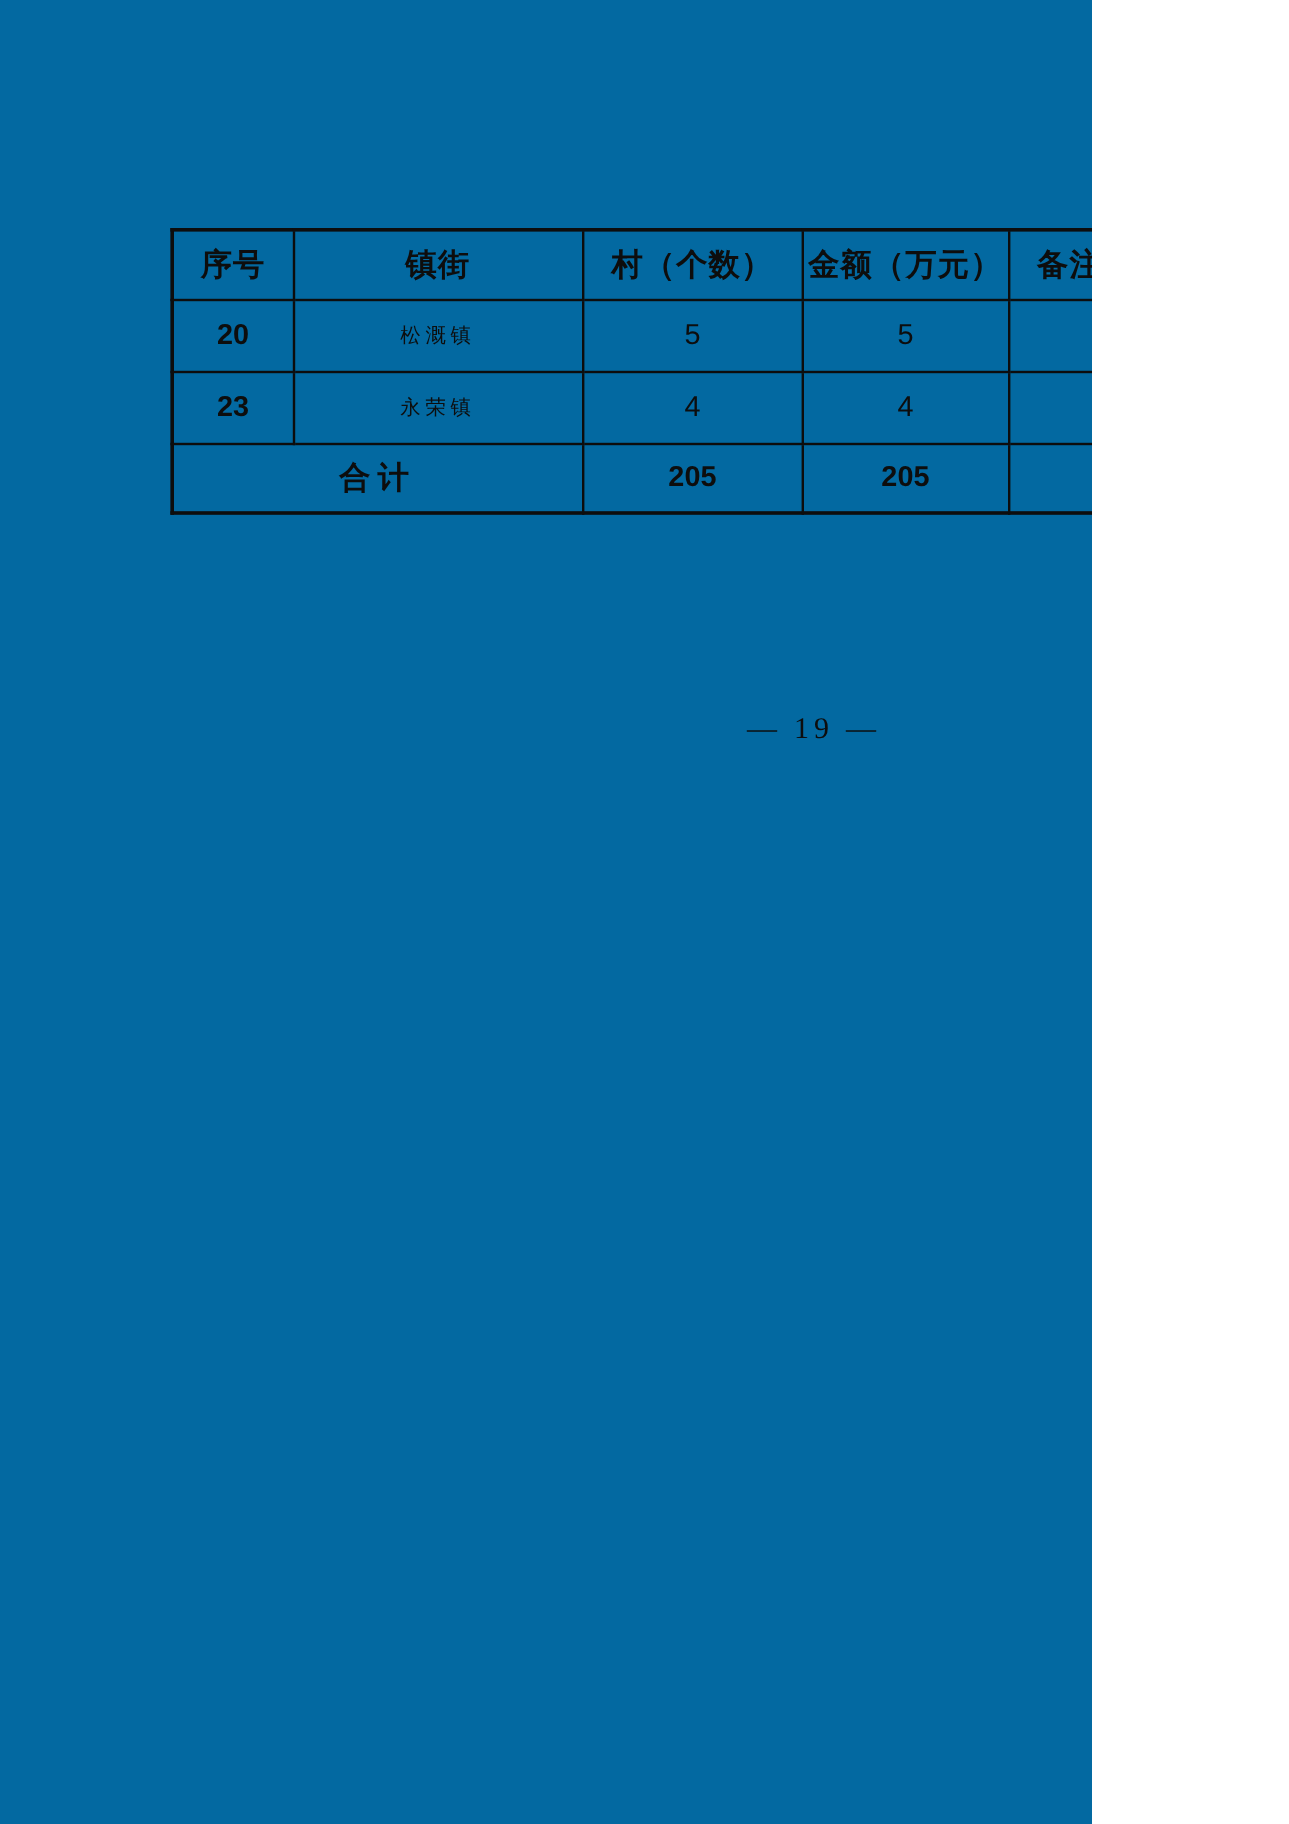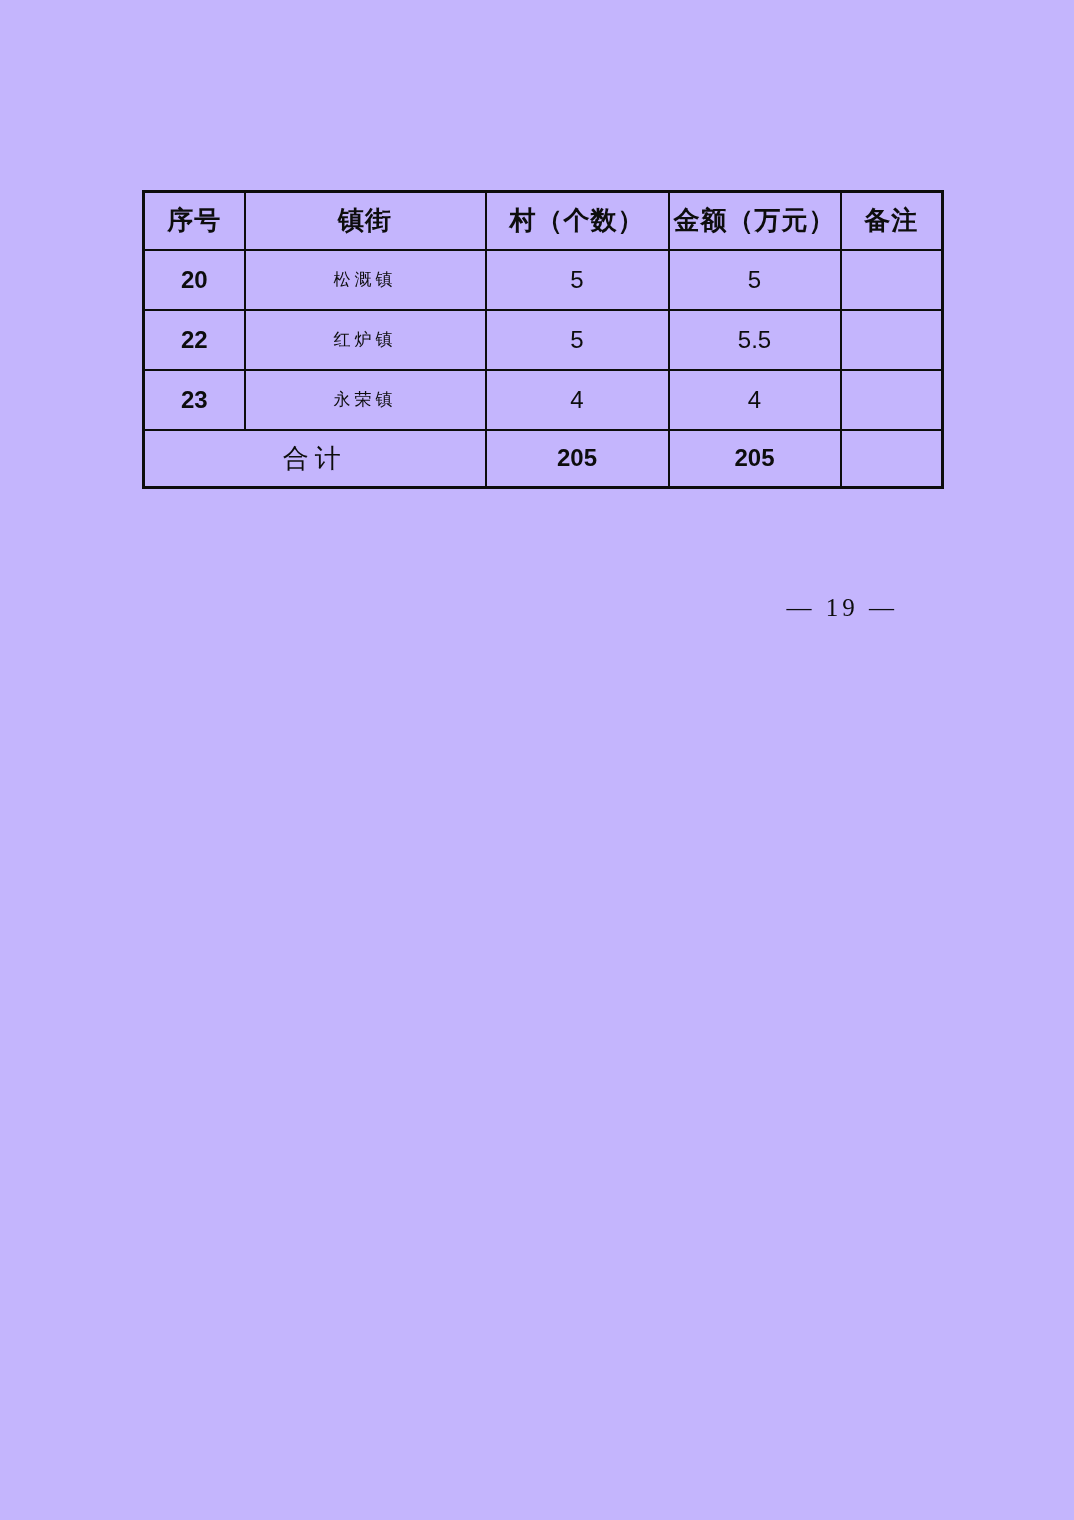--- a/index.html
+++ b/index.html
@@ -3,23 +3,23 @@
 <meta charset="utf-8">
 <style>
   * { margin: 0; padding: 0; box-sizing: border-box; }
   html, body {
     width: 1074px;
     background: #ffffff;
     font-family: "Liberation Sans", sans-serif;
   }
   .page {
     position: relative;
-    width: 1074px;
+    width: 910px;
     height: 1520px;
-    background: #c4b5fd;
+    background: #0369a1;
     overflow: hidden;
   }
   table.alloc {
     position: absolute;
     left: 142px;
     top: 190px;
     width: 799px;
     border-collapse: collapse;
     table-layout: fixed;
     border: 3px solid #0d0d0d;
@@ -55,21 +55,21 @@
     font-family: Liberation Mono, monospace;
     letter-spacing: 4px;
   }
   td.num-cell {
     font-size: 24px;
     font-weight: 500;
     font-family: "Liberation Sans", sans-serif;
   }
   tr.total-row td.total-label-cell {
     font-size: 26px;
-    font-weight: 400;
+    font-weight: 700;
     font-family: "Liberation Serif", serif;
     letter-spacing: 6px;
   }
   tr.total-row td.num-cell {
     font-weight: 700;
   }
   .page-number {
     position: absolute;
     top: 594px;
     right: 176px;
@@ -104,27 +104,20 @@
     </thead>
     <tbody>
       <tr class="data-row">
         <td class="seq-cell">20</td>
         <td class="town-cell">松溉镇</td>
         <td class="num-cell">5</td>
         <td class="num-cell">5</td>
         <td class="num-cell"></td>
       </tr>
       <tr class="data-row">
-        <td class="seq-cell">22</td>
-        <td class="town-cell">红炉镇</td>
-        <td class="num-cell">5</td>
-        <td class="num-cell">5.5</td>
-        <td class="num-cell"></td>
-      </tr>
-      <tr class="data-row">
         <td class="seq-cell">23</td>
         <td class="town-cell">永荣镇</td>
         <td class="num-cell">4</td>
         <td class="num-cell">4</td>
         <td class="num-cell"></td>
       </tr>
       <tr class="total-row">
         <td class="total-label-cell" colspan="2">合计</td>
         <td class="num-cell">205</td>
         <td class="num-cell">205</td>

